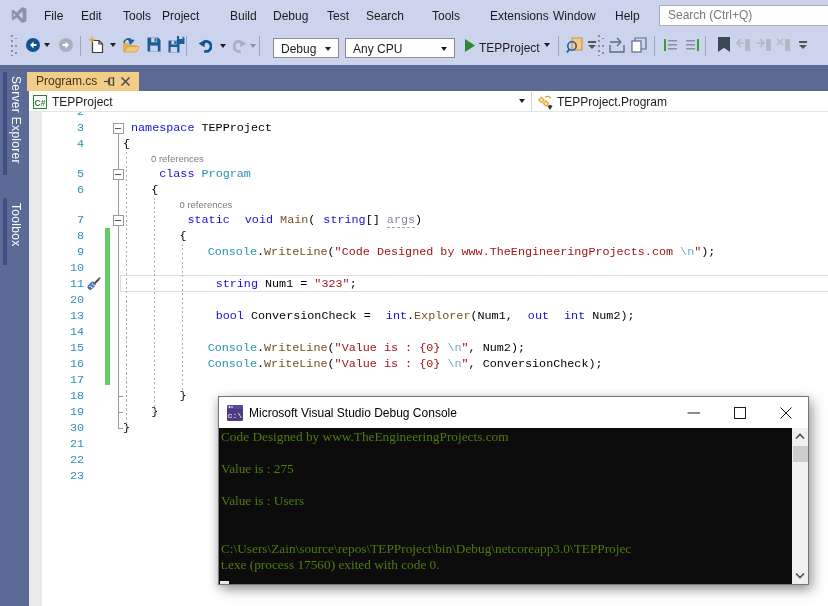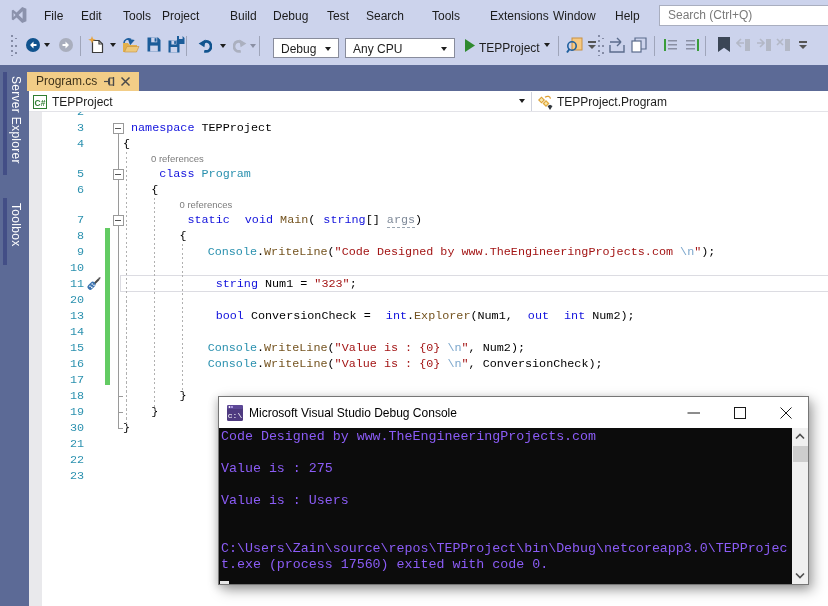--- a/index.html
+++ b/index.html
@@ -47,22 +47,22 @@
   .otick{position:absolute;left:118px;width:5px;height:1px;background:#9a9a9a;}
   .cbox{position:absolute;left:112.5px;width:9px;height:9px;border:1px solid #9a9a9a;background:#fff;}
   .cbox div{position:absolute;left:1.5px;top:3.5px;width:6px;height:1px;background:#555;}
   #greenbar{left:104.5px;top:227.5px;width:5px;height:157px;background:#63cb63;}
   #l11box{left:120px;top:275px;width:710px;height:15px;border:1px solid #dcdce2;}
   
   #conwin{z-index:20;left:218px;top:396px;width:591px;height:189px;background:#fff;border:1px solid #767676;
           box-sizing:border-box;box-shadow:4px 5px 12px rgba(0,0,0,.35), -2px 2px 8px rgba(0,0,0,.15);}
   #contitle{z-index:21;left:219px;top:397px;width:589px;height:31px;background:#fff;}
   #conblack{z-index:21;left:219px;top:428px;width:573px;height:156px;background:#0c0c0c;}
-  .conline{z-index:22;position:absolute;left:221px;font-family:Liberation Mono, monospace;
-           font-size:13.3px;line-height:16px;color:#8b5cf6;white-space:pre;}
+  .conline{z-index:22;position:absolute;left:221px;font-family:Liberation Serif, serif;
+           font-size:13.3px;line-height:16px;color:#4d7c0f;white-space:pre;}
   #conscroll{z-index:22;left:792px;top:428px;width:16px;height:156px;background:#f0f0f0;}
   #conthumb{z-index:23;left:792.5px;top:446px;width:15px;height:16px;background:#cdcdcd;}
 </style></head>
 <body>
 
 <div class="abs" id="menubar"></div>
 <div class="abs" id="toolbar"></div>
 <svg class="abs" style="left:11px;top:7px" width="17" height="16" viewBox="0 0 17 16">
   <path d="M11.2 0 L5.6 5.4 L2.2 2.8 L0.8 3.5 L0.8 12.5 L2.2 13.2 L5.6 10.6 L11.2 16 L15.4 14.2 L15.4 1.8 Z M2.6 9.9 L2.6 6.1 L4.6 8 Z M7.6 8 L11.6 4.2 L11.6 11.8 Z" fill="#8b92ac"></path>
 </svg>

